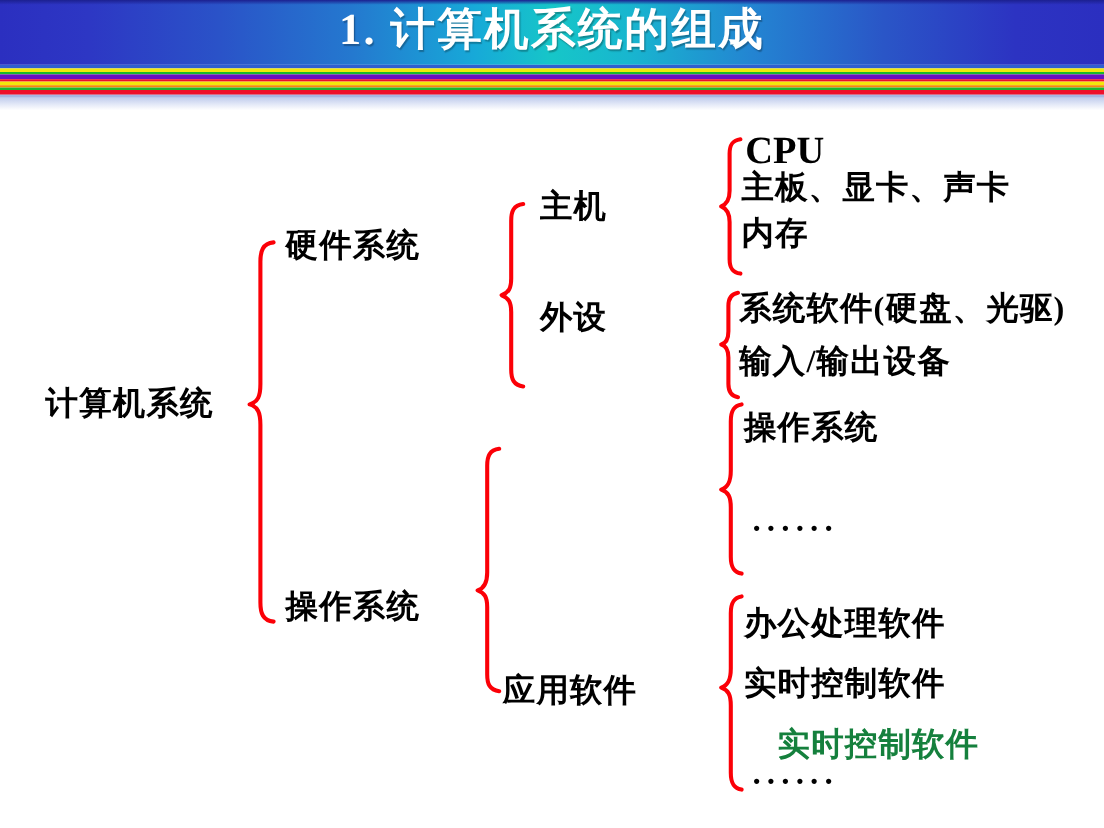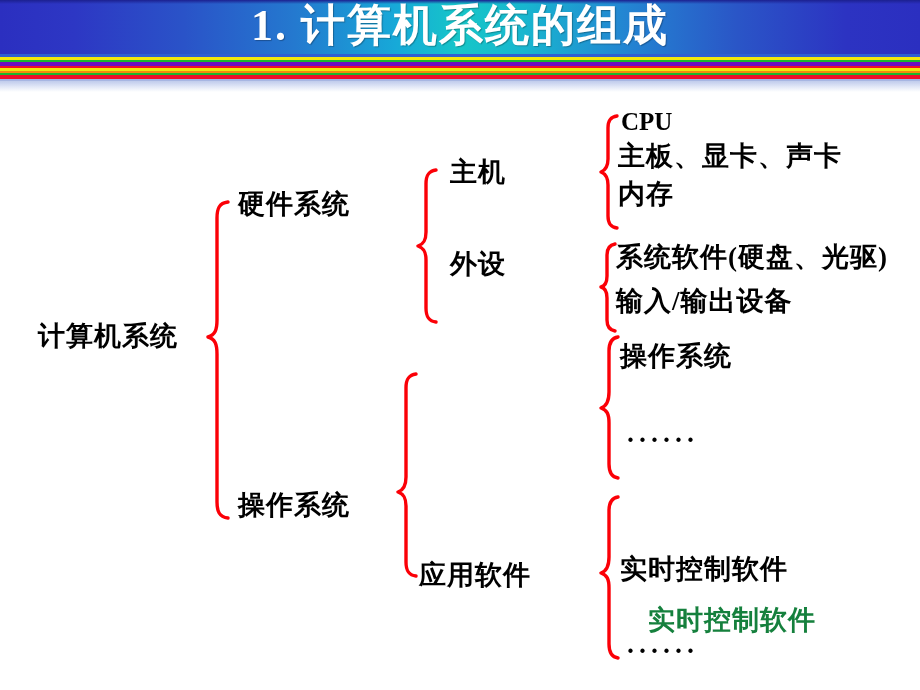--- a/index.html
+++ b/index.html
@@ -41,21 +41,21 @@
     background: linear-gradient(to bottom, #1c2090, rgba(28,32,144,0));
   }
   #header-title {
     position: absolute;
     left: 0; top: 0;
     width: 920px;
     height: 54px;
     line-height: 52px;
     text-align: center;
     color: #ffffff;
-    font-size: 44px;
+    font-size: 37px;
     font-weight: bold;
     letter-spacing: 2px;
     text-shadow: 1px 1px 1px rgba(0,0,0,0.28);
     font-family: "Liberation Serif", "DejaVu Serif", serif;
     white-space: nowrap;
   }
 
   
   #rainbow-rule {
     position: absolute;
@@ -158,27 +158,28 @@
 
   <div class="node-label" style="left: 38px; top: 231px; color: rgb(0, 0, 0);">计算机系统</div>
 
   <div class="node-label" style="left: 238px; top: 99px; color: rgb(0, 0, 0);">硬件系统</div>
   <div class="node-label" style="left: 238px; top: 400px; color: rgb(0, 0, 0);">操作系统</div>
 
   <div class="node-label" style="left: 450px; top: 67px; color: rgb(0, 0, 0);">主机</div>
   <div class="node-label" style="left: 450px; top: 159px; color: rgb(0, 0, 0);">外设</div>
   <div class="node-label" style="left: 419px; top: 470px; color: rgb(0, 0, 0);">应用软件</div>
 
-  <div class="node-label latin" style="left: 621px; top: 17px; font-size: 25px; color: rgb(0, 0, 0);">CPU</div>
+  <div class="node-label latin" style="left: 621px; top: 17px; font-size: 32px; color: rgb(0, 0, 0);">CPU</div>
   <div class="node-label" style="left: 618px; top: 51px; color: rgb(0, 0, 0);">主板、显卡、声卡</div>
   <div class="node-label" style="left: 618px; top: 89px; color: rgb(0, 0, 0);"> 内存</div>
 
   <div class="node-label" style="left: 616px; top: 152px; color: rgb(0, 0, 0);">系统软件(硬盘、光驱)</div>
   <div class="node-label" style="left: 616px; top: 196px; color: rgb(0, 0, 0);">输入/输出设备</div>
 
   <div class="node-label" style="left: 620px; top: 251px; color: rgb(0, 0, 0); text-align: center;">操作系统</div>
   <div class="dots" style="left: 626px; top: 335px; color: rgb(0, 0, 0);">······</div>
 
+  <div class="node-label" style="left: 620px; top: 414px; color: rgb(0, 0, 0);">办公处理软件</div>
   <div class="node-label" style="left: 620px; top: 464px; color: rgb(0, 0, 0);">实时控制软件</div>
   <div class="node-label" style="left: 648px; top: 515px; color: #15803d;">实时控制软件</div>
   <div class="dots" style="left: 626px; top: 546px; color: rgb(0, 0, 0);">······</div>
 
 </div>
 
 </body></html>

